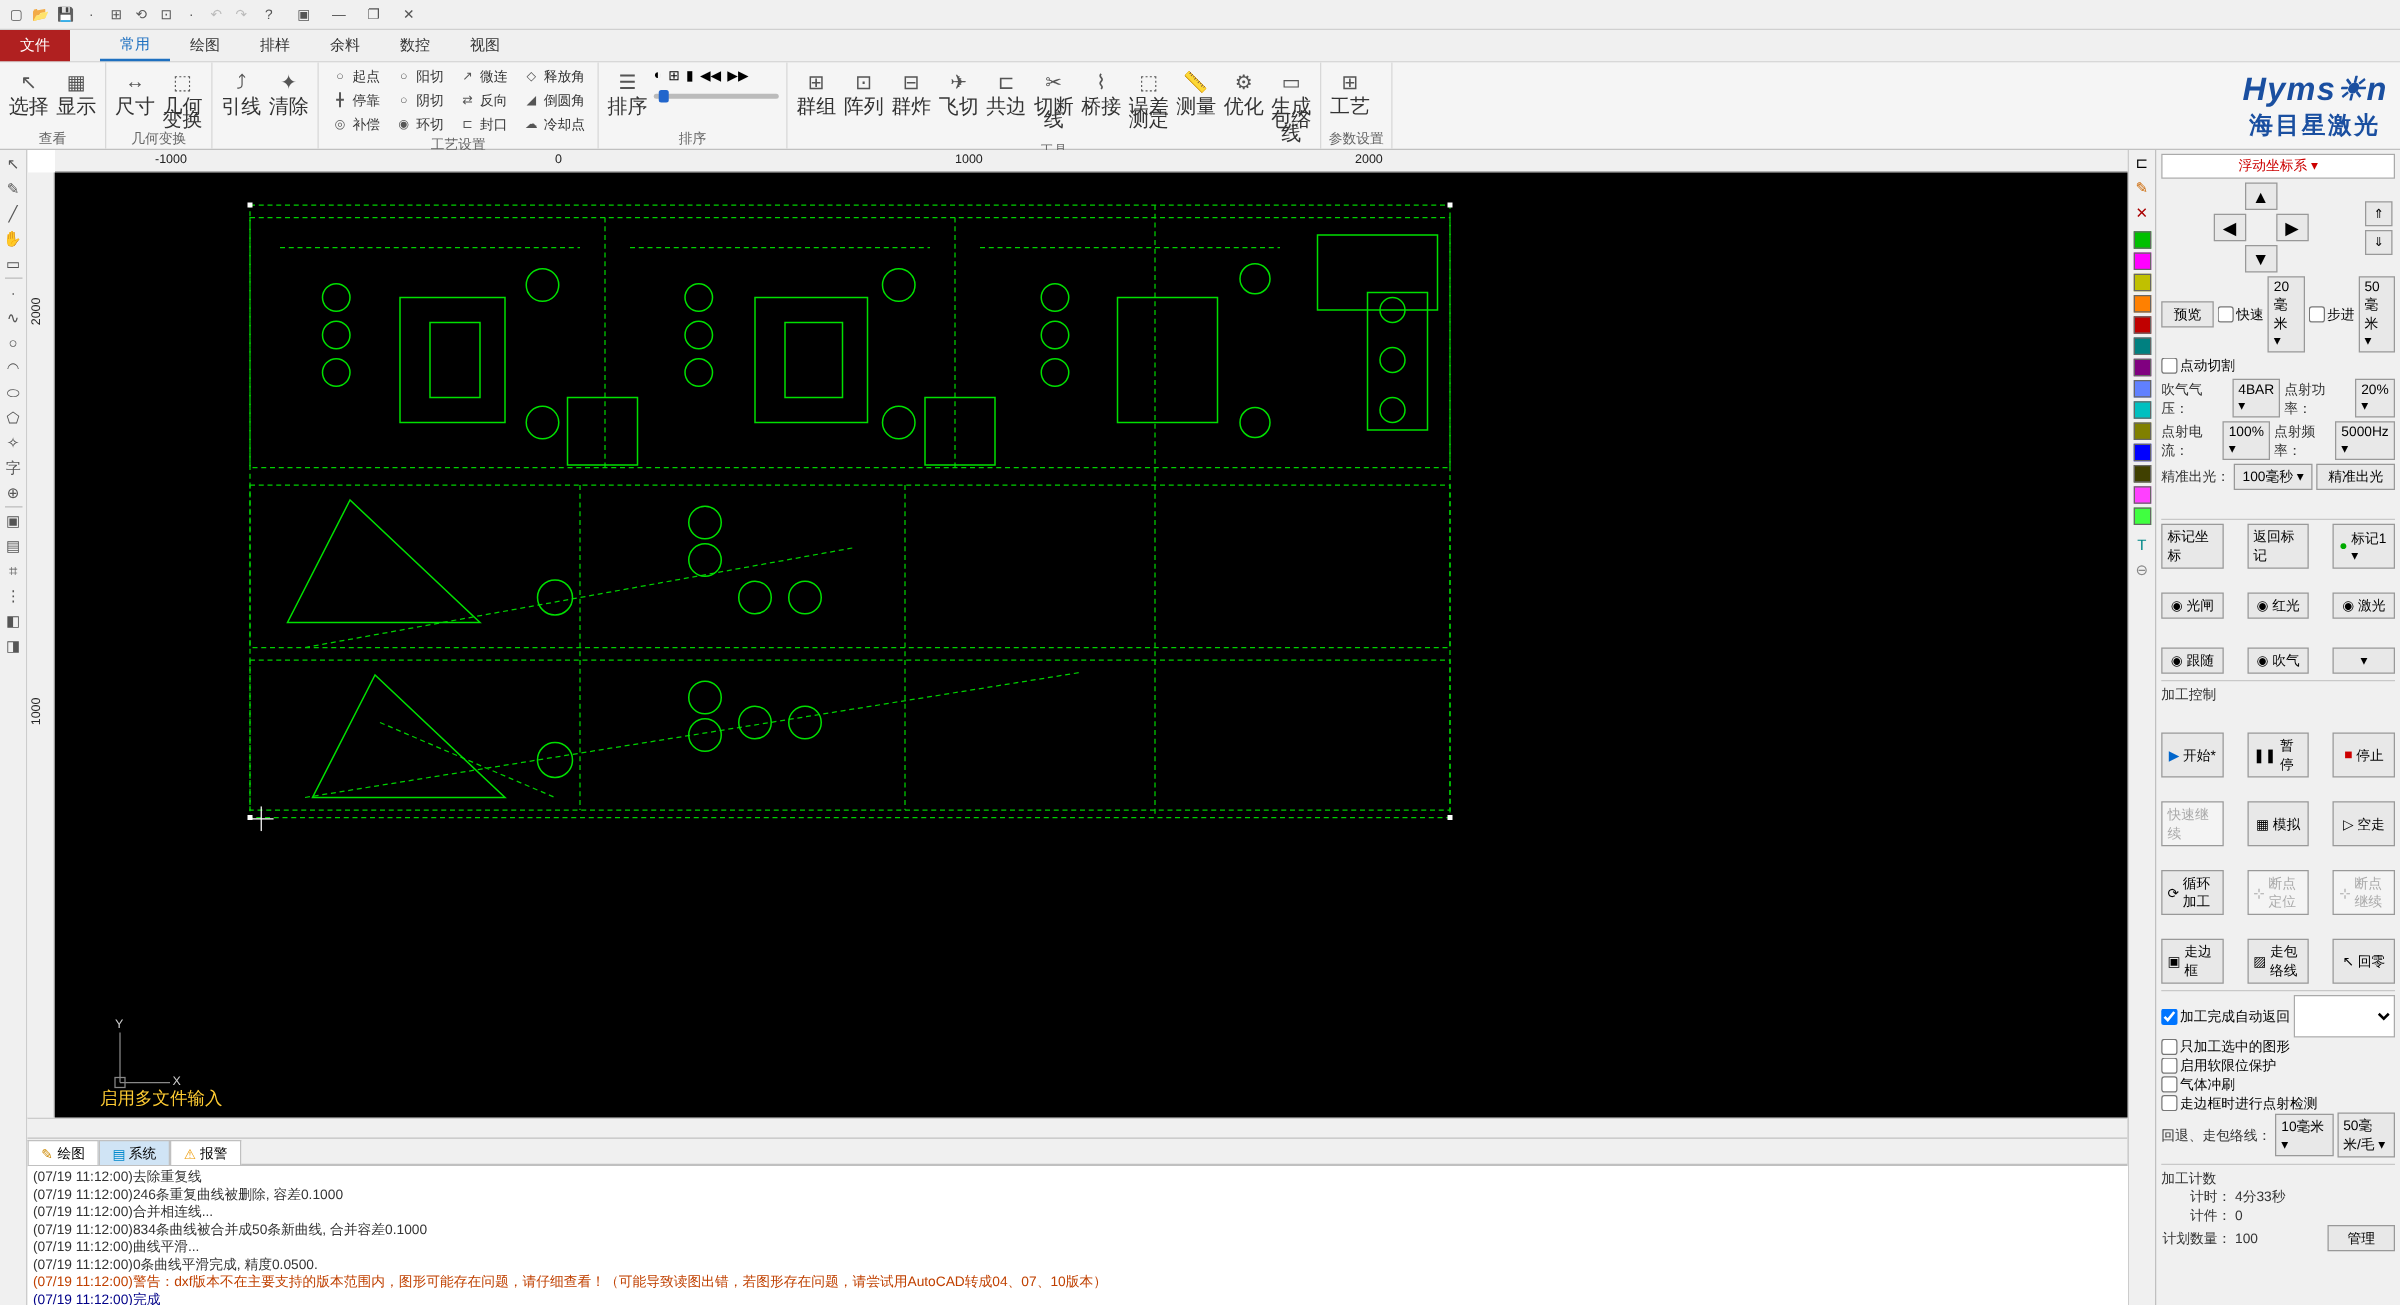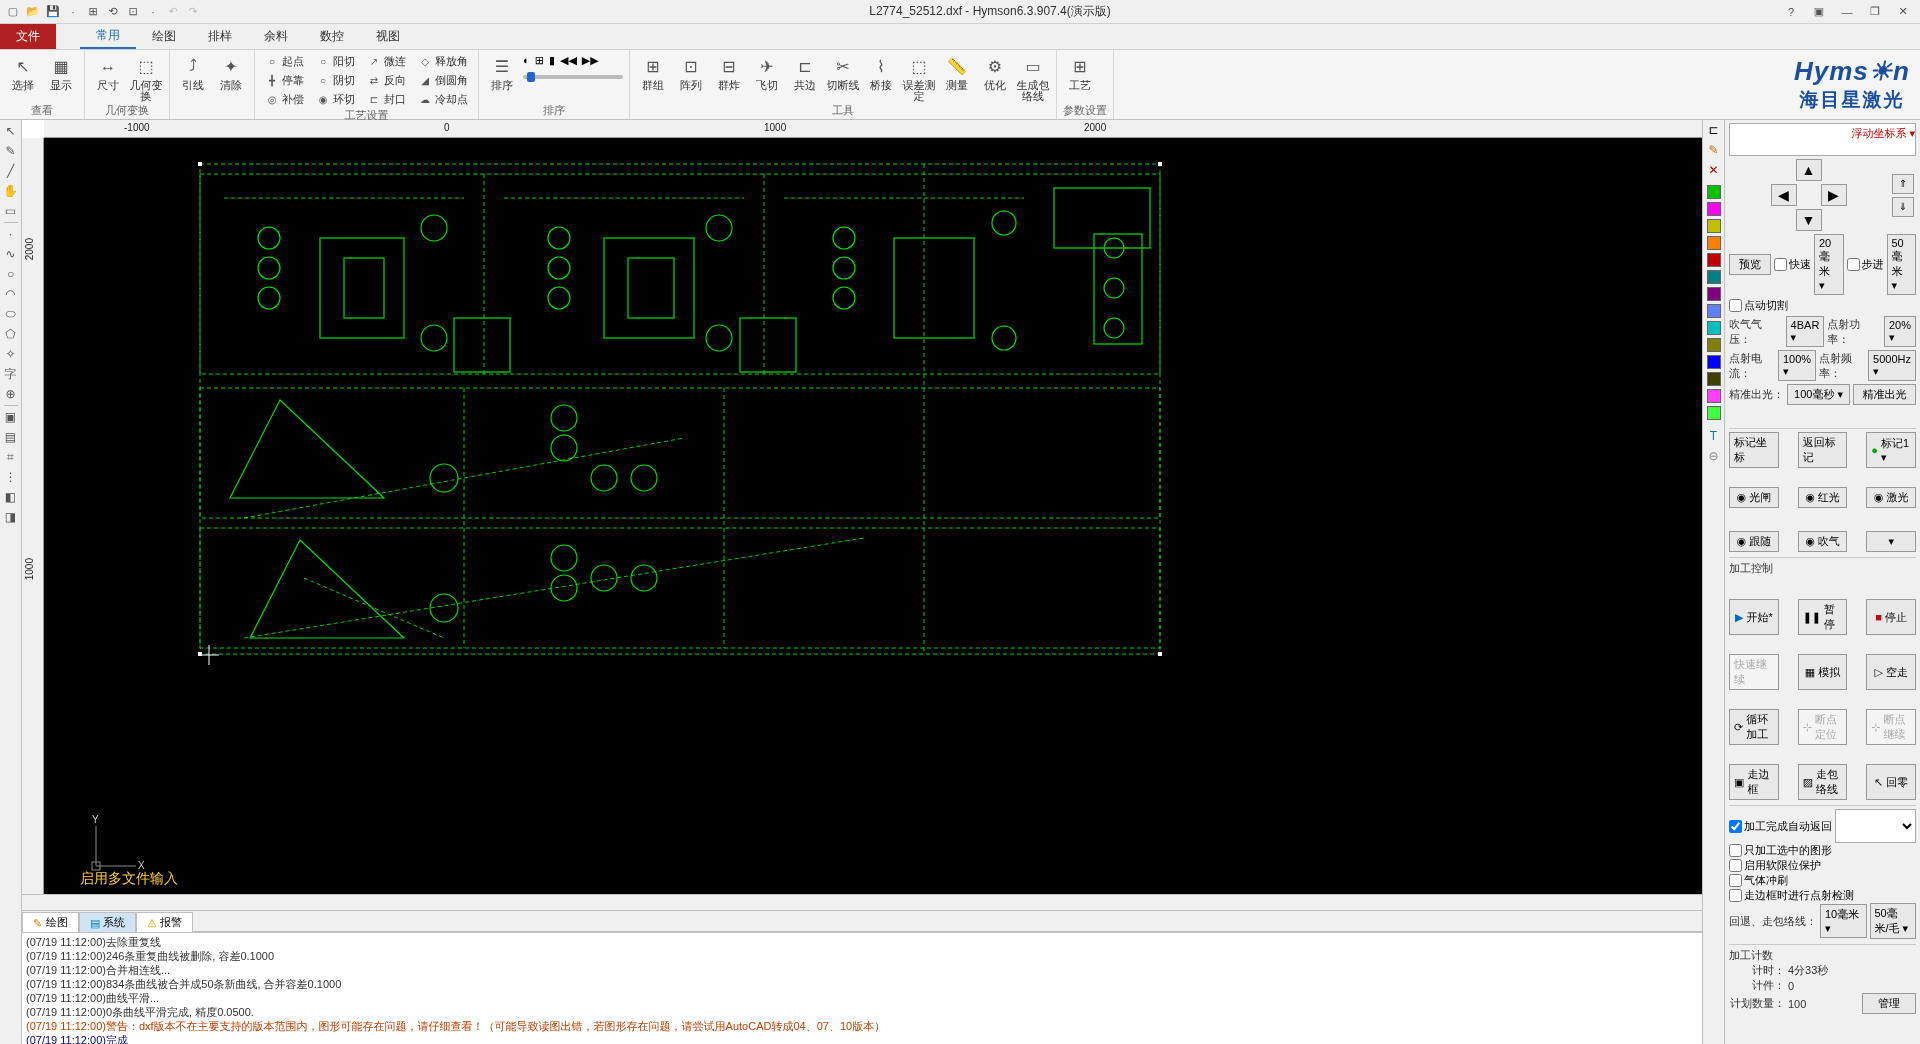--- a/index.html
+++ b/index.html
@@ -18,21 +18,21 @@
 .menubar .tab { padding: 0 16px; display: flex; align-items: center; color: #333; cursor: pointer; font-size: 12px; }
 .menubar .tab.file { background: #b02020; color: #fff; }
 .menubar .tab.active { color: #1e70c0; border-bottom: 2px solid #1e70c0; margin-left: 24px; }
 
 
 .ribbon { height: 70px; background: #f5f5f5; display: flex; border-bottom: 1px solid #c0c0c0; position: relative; }
 .ribbon .group { border-right: 1px solid #d8d8d8; padding: 2px 6px 0 6px; display: flex; flex-direction: column; justify-content: space-between; }
 .ribbon .group .buttons { display: flex; gap: 4px; flex: 1; align-items: flex-start; }
 .ribbon .group .buttons .bigbtn { width: 34px; display: flex; flex-direction: column; align-items: center; gap: 2px; padding-top: 2px; cursor: pointer; }
 .ribbon .group .buttons .bigbtn .icon { width: 24px; height: 24px; display: flex; align-items: center; justify-content: center; color: #555; font-size: 16px; }
-.ribbon .group .buttons .bigbtn .lbl { font-size: 11px; color: #333; text-align: center; line-height: 11px; }
+.ribbon .group .buttons .bigbtn .lbl { font-size: 16px; color: #333; text-align: center; line-height: 11px; }
 .ribbon .group .smallcol { display: flex; flex-direction: column; gap: 1px; }
 .ribbon .group .smallbtn { height: 18px; display: flex; align-items: center; gap: 3px; color: #333; padding: 0 4px; cursor: pointer; white-space: nowrap; font-size: 11px; }
 .ribbon .group .smallbtn .sicn { width: 14px; height: 14px; display: inline-flex; align-items: center; justify-content: center; color: #555; font-size: 10px; }
 .ribbon .group .gname { text-align: center; font-size: 11px; color: #666; padding-bottom: 1px; }
 .ribbon .brand { position: absolute; right: 10px; top: 6px; text-align: right; }
 .ribbon .brand .l1 { color: #1a4fa0; font-size: 26px; font-style: italic; font-weight: bold; letter-spacing: 1px; }
 .ribbon .brand .l2 { color: #1a4fa0; font-size: 19px; font-weight: bold; letter-spacing: 2px; text-align: center; }
 
 
 .main { height: 928px; display: flex; }
@@ -63,21 +63,21 @@
 .log .ok { color: #008; }
 
 
 .right-strip { width: 22px; background: #f0f0f0; border-left: 1px solid #c0c0c0; display: flex; flex-direction: column; gap: 4px; padding-top: 2px; align-items: center; }
 .right-strip span { width: 16px; height: 16px; display: flex; align-items: center; justify-content: center; font-size: 12px; }
 
 
 .right-panel { width: 196px; background: #f0f0f0; border-left: 1px solid #c0c0c0; padding: 3px 4px; display: flex; flex-direction: column; gap: 3px; }
 .right-panel select, .right-panel input[type=text] { font-size: 11px; border: 1px solid #aaa; height: 18px; padding: 16px 2px; background: #fff; }
 .right-panel .row { display: flex; align-items: center; gap: 3px; }
-.right-panel .coordsel { width: 100%; text-align: right; color: #c00; border: 1px solid #aaa; background: #fff; height: 33px; line-height: 18px; cursor: pointer; }
+.right-panel .coordsel { width: 100%; text-align: center; color: #c00; border: 1px solid #aaa; background: #fff; height: 20px; line-height: 18px; cursor: pointer; }
 .right-panel .arrowbtn { width: 26px; height: 22px; border: 1px solid #999; background: #e8e8e8; display: flex; align-items: center; justify-content: center; cursor: pointer; font-size: 14px; }
 .right-panel .minibtns { display: flex; flex-direction: column; gap: 3px; width: 24px; }
 .right-panel .minibtn { width: 22px; height: 20px; border: 1px solid #999; background: #e8e8e8; cursor: pointer; font-size: 10px; display: flex; align-items: center; justify-content: center; }
 .right-panel label { font-size: 11px; display: flex; align-items: center; gap: 2px; }
 .right-panel .section { border-top: 1px solid #c8c8c8; padding-top: 3px; margin-top: 2px; }
 .right-panel .btn { border: 1px solid #999; background: #e8e8e8; padding: 2px 4px; cursor: pointer; font-size: 11px; display: flex; align-items: center; justify-content: center; gap: 3px; }
 .right-panel .btn.disabled { color: #aaa; background: #f4f4f4; }
 .right-panel .grid3 { display: grid; grid-template-columns: 1fr 1fr 1fr; gap: 19px; margin-top: 20px; }
 .right-panel .lbl { font-size: 11px; color: #333; }
 </style>
@@ -90,21 +90,20 @@
     <span>📂</span>
     <span>💾</span>
     <span>·</span>
     <span>⊞</span>
     <span>⟲</span>
     <span>⊡</span>
     <span>·</span>
     <span style="color:#bbb">↶</span>
     <span style="color:#bbb">↷</span>
   </div>
-  <div class="title">L2774_52512.dxf - Hymson6.3.907.4(演示版)</div>
   <div class="winbtns">
     <span>?</span>
     <span>▣</span>
     <span>―</span>
     <span>❐</span>
     <span>✕</span>
   </div>
 </div>
 
 <div class="menubar">

